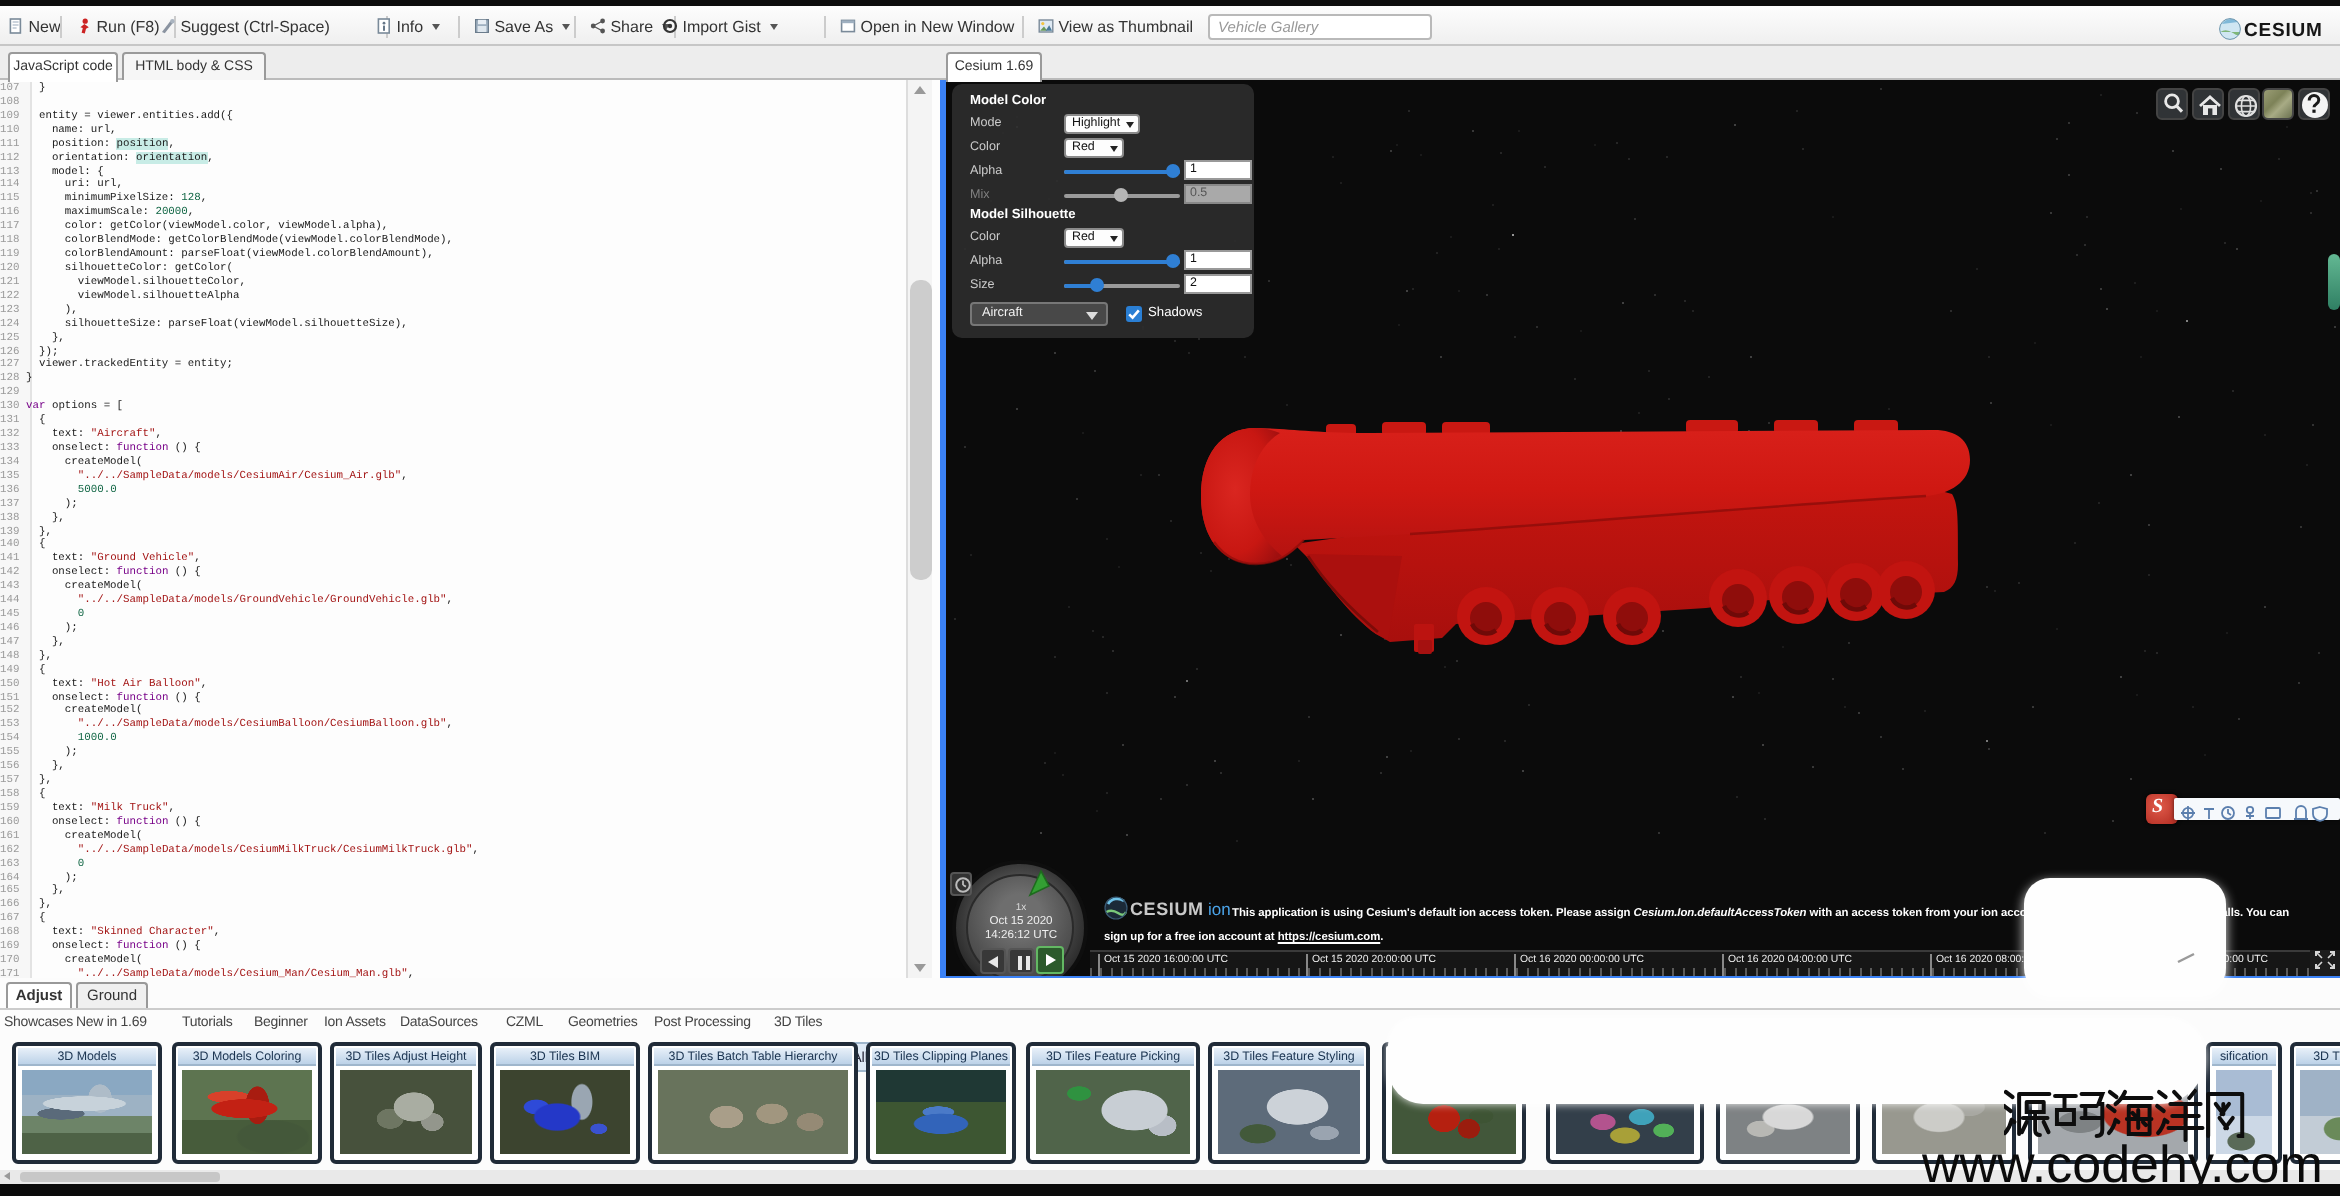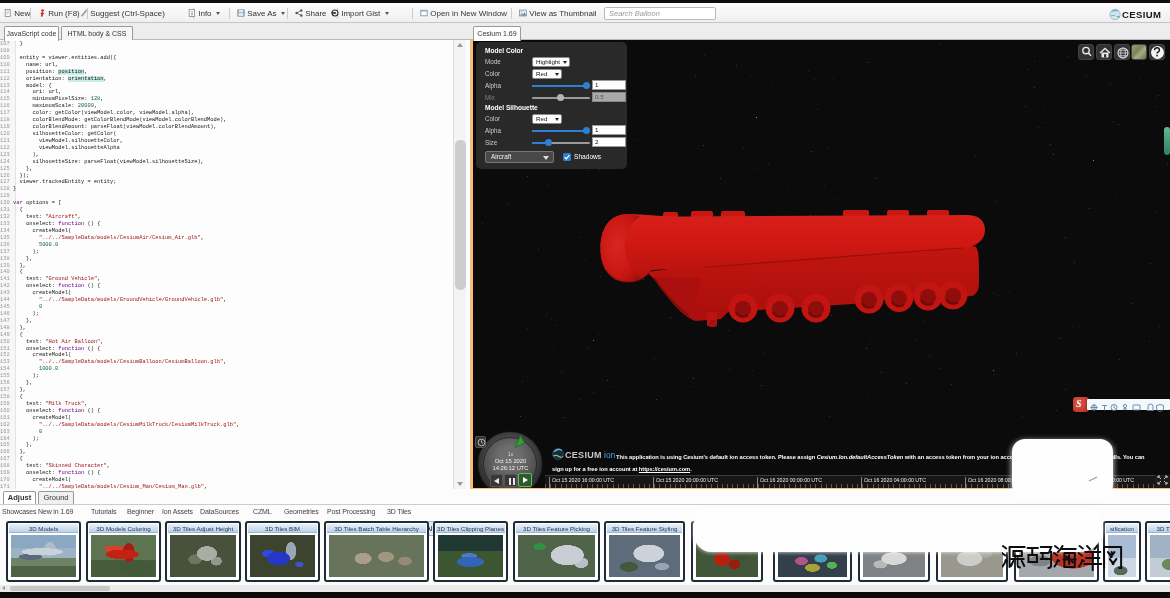--- a/index.html
+++ b/index.html
@@ -1,17 +1,17 @@
 <!DOCTYPE html>
 <html><head><meta charset="utf-8">
 <style>
 *{margin:0;padding:0;box-sizing:border-box;}
 html,body{width:1170px;height:598px;overflow:hidden;background:#fff;font-family:"Liberation Sans",sans-serif;}
 .abs{position:absolute;}
-#root{position:relative;width:1170px;height:528px;background:#fdba74;}
+#root{position:relative;width:1170px;height:528px;background:#3b82f6;}
 
 #topblack{left:0;top:0;width:1170px;height:3px;background:#0d0d0d;}
 #toolbar{left:0;top:3px;width:1170px;height:20px;background:linear-gradient(#fdfdfd,#efefef);border-bottom:1px solid #c6c6c6;}
 .tbtn{position:absolute;top:4px;height:13px;font-size:8px;color:#333;white-space:nowrap;line-height:13px;}
 .tsep{position:absolute;top:5px;width:1px;height:11px;background:#ccc;}
 .caret{display:inline-block;width:0;height:0;border-left:2.5px solid transparent;border-right:2.5px solid transparent;border-top:3.5px solid #555;vertical-align:1px;margin-left:2px;}
 #searchbox{left:604px;top:4px;width:112px;height:13px;border:1px solid #b9b9b9;border-radius:2px;background:#fff;color:#999;font-style:italic;font-size:7.5px;line-height:12px;padding-left:4px;}
 #cesiumlogo{left:1108px;top:3px;width:60px;height:17px;}
 
 #tabrow{left:0;top:23px;width:1170px;height:17px;background:#ededed;border-bottom:1px solid #bbb;}
@@ -127,21 +127,21 @@
           <rect x="0.8" y="1.2" width="6.4" height="5.6" fill="#fff" stroke="#7a8a99" stroke-width="0.8"></rect>
           <rect x="0.8" y="1.2" width="6.4" height="1.4" fill="#9fb0c0"></rect>
         </svg> Open in New Window</div>
       <div class="tsep" style="left:511px"></div>
       <div class="tbtn" style="left:519px"><svg width="8" height="8" viewBox="0 0 8 8" style="vertical-align:-1px">
           <rect x="0.6" y="1" width="6.8" height="6" fill="#dfeaf4" stroke="#7a8a99" stroke-width="0.7"></rect>
           <circle cx="2.4" cy="2.8" r="0.8" fill="#f4c542"></circle>
           <path d="M1 6.4 L3 4.2 L4.6 6.4 Z" fill="#6a9a5a"></path>
           <path d="M3.8 6.4 L5.6 3.6 L7 6.4 Z" fill="#4a7a9a"></path>
         </svg> View as Thumbnail</div>
-      <div class="abs" id="searchbox">Search Balloon</div>
+      <div class="abs" id="searchbox">Vehicle Gallery</div>
       <div class="abs" id="cesiumlogo"><svg width="60" height="17" viewBox="0 0 60 17">
           <circle cx="7" cy="8.5" r="5.2" fill="#cfe6f2"></circle>
           <path d="M3 6 A5.2 5.2 0 0 1 11 5" fill="#7fb8d8"></path>
           <path d="M2.2 10 Q5 8 8.5 10.5 T12 10" fill="#76b06a" opacity="0.9"></path>
           <circle cx="7" cy="8.5" r="5.2" fill="none" stroke="#6a94ac" stroke-width="0.5"></circle>
           <text x="14" y="12.2" font-family="Liberation Sans" font-size="9.5" font-weight="bold" fill="#161616" letter-spacing="0.4">CESIUM</text>
         </svg></div>
     </div>
     <div class="abs" id="tabrow">
       <div class="tab act" style="left:4px;width:55px;">JavaScript code</div>
@@ -530,13 +530,14 @@
           <path d="M1 3 l3.5 2.5 M0 10 l3.5 2.5 M4 17 q-1 4 -3.5 6.5 M4 17 l1.5 1"></path>
           <path d="M8 4 H24 M8 4 V24 M12 8 H21 M12 8 V13 H21 V8 M10 16 H23 M16.5 13 V22 q0 2.5 2.5 2.5 M12 18 l-2.5 5 M21 18 l2.5 5"></path>
           <path d="M27 5 H38 M32 5 V12 M28 12 H37 V19 H28 Z M41 4 H52 l-2 5 H52 V22 q0 3 -3 3 M41 10 H49 M43 10 V16 M41 16 H52"></path>
           <path d="M56 3 l3.5 2.5 M55 10 l3.5 2.5 M59 17 q-1 4 -3.5 6.5 M59 17 l1.5 1"></path>
           <path d="M64 3 q-2 4 -5 6 M63 6 H78 M66 10 H77 V24 M66 10 V24 H77 M65 16.5 H78 M71 12 V21 M68 13.5 l1.5 1.5 M73.5 18 l1.5 1.5"></path>
           <path d="M82 3 l3.5 2.5 M81 10 l3.5 2.5 M85 17 q-1 4 -3.5 6.5 M85 17 l1.5 1"></path>
           <path d="M90 3 l3 3 M101 2.5 l-3 3.5 M88 9 H104 M89 15 H103 M87 21 H105 M96 9 V27"></path>
           <path d="M108 4 H126 M108 4 V25 M126 4 V25 q0 0 -2 0 M112 9 l4 5 M119 9 l-4 5 M116 14 V9 M114 16 l4 5 M121 16 l-4 5"></path>
         </g>
       </svg></div>
+    <div class="abs" id="wm2">www.codehy.com</div>
     <div class="abs" id="tealpill"></div>
   </div>
 </body></html>

